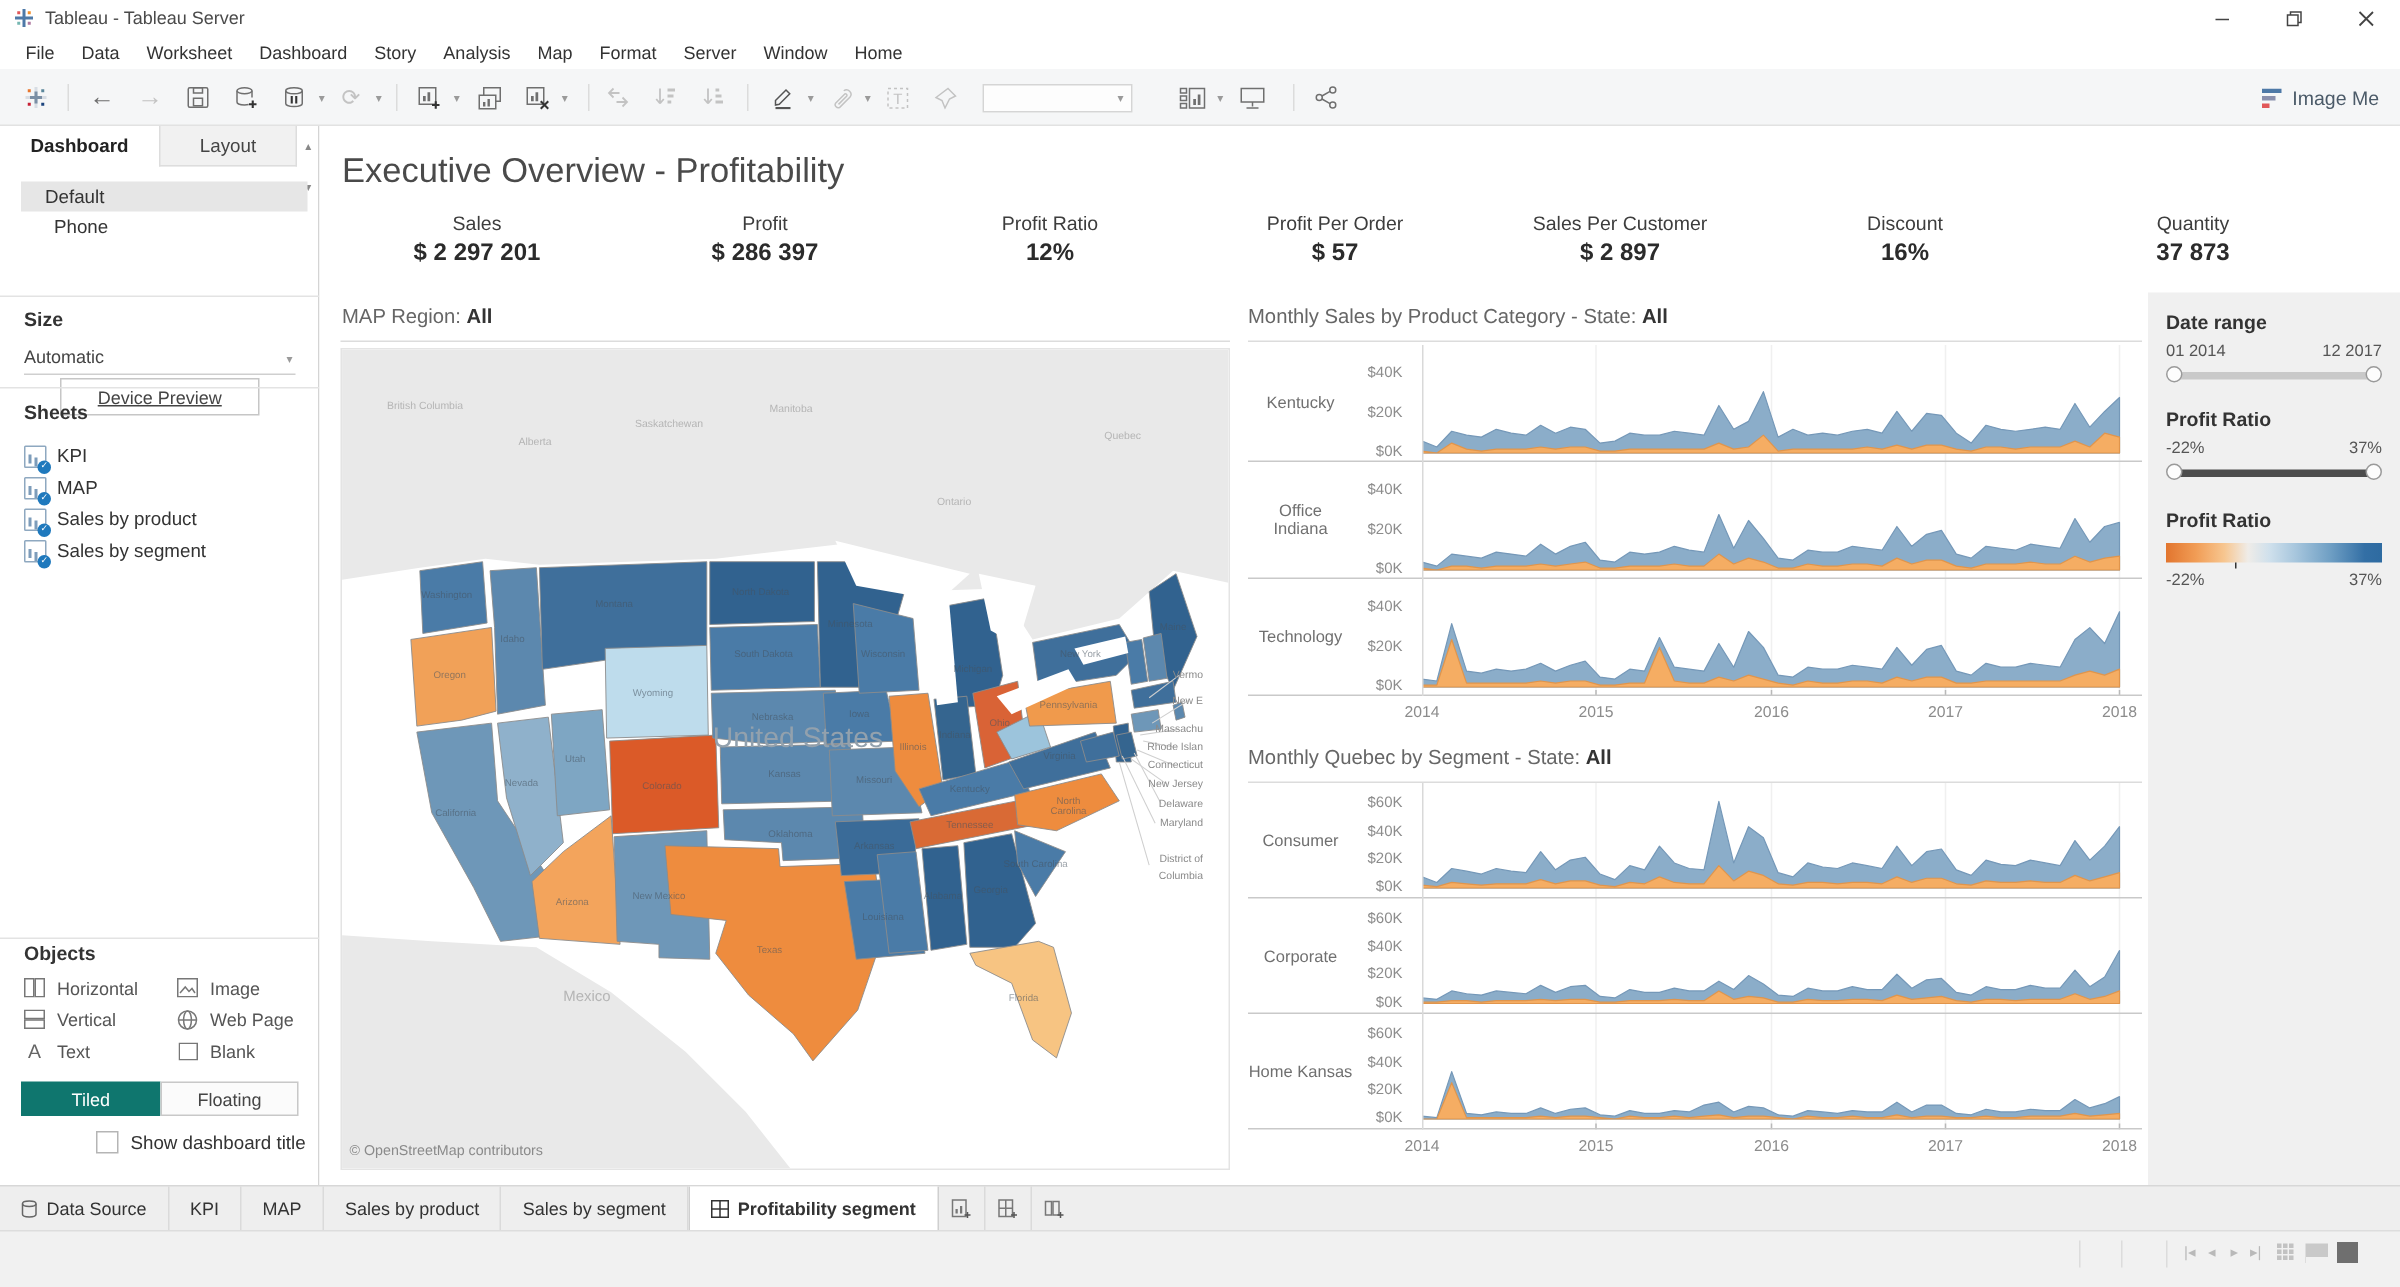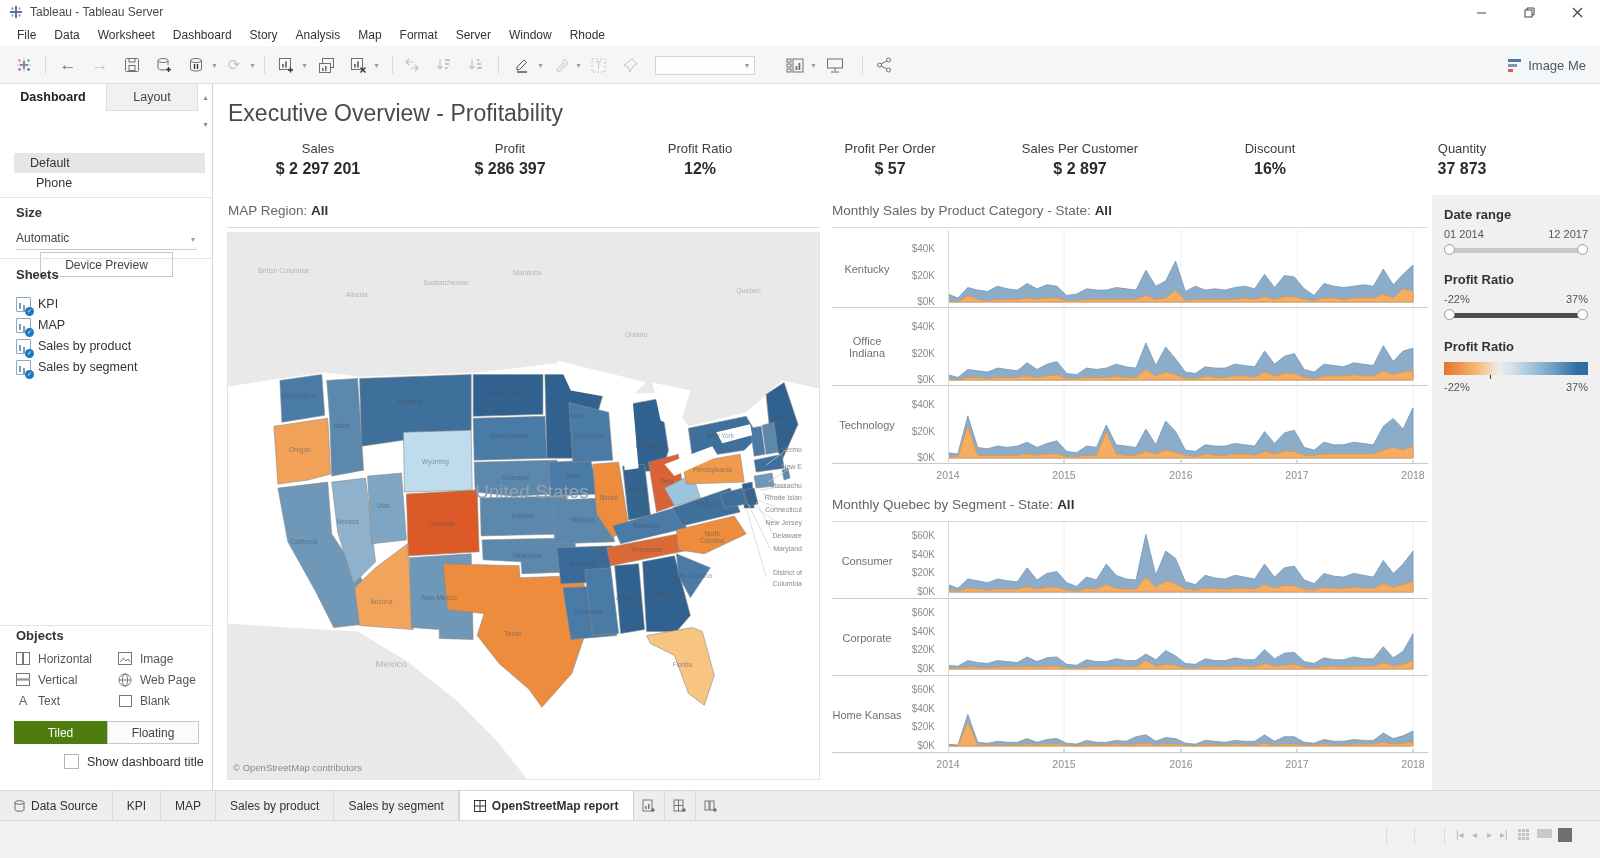--- a/index.html
+++ b/index.html
@@ -20,34 +20,34 @@
   .tbsep{position:absolute;top:10px;width:1px;height:18px;background:#dcdcdc;}
   .caret{font-size:8px;color:#9a9a9a;margin-left:3px;}
   #fitbox{left:655px;top:10px;width:100px;height:19px;border:1px solid #d5d5d5;background:#fdfdfd;display:flex;align-items:center;justify-content:flex-end;padding-right:5px;box-sizing:border-box;}
   #showme{right:14px;top:7px;height:24px;display:flex;align-items:center;gap:6px;font-size:13px;color:#4b5a68;}
   
   #sidebar{left:0;top:84px;width:213px;height:706px;background:#fff;border-right:1px solid #d4d4d4;box-sizing:border-box;}
   .sbtab{position:absolute;top:0;height:27px;line-height:27px;font-size:12.5px;text-align:center;box-sizing:border-box;}
   #tab-dashboard{left:0;width:106px;color:#222;font-weight:bold;background:#fff;}
   #tab-layout{left:106px;width:92px;color:#444;background:#f1f1f1;border:1px solid #ddd;border-top:none;}
   #tabcollapse{left:198px;width:15px;color:#888;font-size:8px;}
-  .devrow{position:absolute;left:14px;width:191px;height:20px;line-height:20px;font-size:12.5px;color:#333;padding-left:16px;box-sizing:border-box;margin-top:32px;}
+  .devrow{position:absolute;left:14px;width:191px;height:20px;line-height:20px;font-size:12.5px;color:#333;padding-left:16px;box-sizing:border-box;}
   .devrow.sel{background:#e6e6e6;}
-  #devpreview{left:40px;top:168px;width:131px;height:23px;border:1px solid #c6c6c6;background:#fff;font-size:12px;color:#444;display:flex;align-items:center;justify-content:center;}
+  #devpreview{left:40px;top:168px;width:131px;height:23px;border:1px solid #c6c6c6;background:#fff;font-size:12px;color:#444;display:flex;align-items:center;justify-content:center;text-decoration:underline;}
   .sb-div{position:absolute;left:0;width:213px;height:1px;background:#e3e3e3;}
   .sb-h{position:absolute;left:16px;font-size:13px;font-weight:bold;color:#333;}
   #sizerow{left:16px;top:227px;width:181px;height:22px;border-bottom:1px solid #cfcfcf;font-size:12px;color:#444;line-height:22px;}
   #sizerow .caret{position:absolute;right:2px;top:2px;}
   .sheet-item{position:absolute;left:16px;height:20px;display:flex;align-items:center;gap:7px;font-size:12.5px;color:#333;}
   .sheet-ic{width:13px;height:13px;border:1px solid #8ea8c0;background:#fff;position:relative;border-radius:1px;}
   .sheet-ic::before{content:"";position:absolute;left:2px;bottom:2px;width:2px;height:6px;background:#7d9cba;box-shadow:4px 2px 0 #7d9cba;}
   .sheet-ic::after{content:"✓";position:absolute;right:-4px;bottom:-5px;width:9px;height:9px;background:#1f79bd;border-radius:50%;color:#fff;font-size:6px;line-height:9px;text-align:center;}
   .obj-item{position:absolute;height:17px;display:flex;align-items:center;gap:8px;font-size:12px;color:#555;}
   .obj-ic{width:14px;height:13px;color:#777;display:flex;align-items:center;justify-content:center;}
-  #tiled{left:14px;top:721px;width:93px;height:23px;background:#4d7c0f;color:#fff;font-size:12px;display:flex;align-items:center;justify-content:center;}
+  #tiled{left:14px;top:721px;width:93px;height:23px;background:#0f766e;color:#fff;font-size:12px;display:flex;align-items:center;justify-content:center;}
   #floating{left:107px;top:721px;width:92px;height:23px;background:#fbfbfb;border:1px solid #c8c8c8;box-sizing:border-box;color:#444;font-size:12px;display:flex;align-items:center;justify-content:center;}
   #showtitle{left:16px;top:754px;display:flex;align-items:center;gap:8px;font-size:12.5px;color:#333;margin-left:48px;}
   .checkbox{width:13px;height:13px;border:1px solid #b5b5b5;background:#fff;}
   
   #canvas{left:213px;top:84px;width:1387px;height:706px;background:#fff;}
   #dash-title{left:15px;top:16px;font-size:23px;color:#4a4a4a;}
   .kpi{position:absolute;top:57px;transform:translateX(-50%);text-align:center;}
   .kpi .kl{font-size:13px;color:#3d3d3d;}
   .kpi .kv{font-size:16px;font-weight:bold;color:#2b2b2b;margin-top:4px;}
   .sec-title{position:absolute;font-size:13.5px;color:#666;}
@@ -122,21 +122,21 @@
       <span class="menu-item">File</span>
       <span class="menu-item">Data</span>
       <span class="menu-item">Worksheet</span>
       <span class="menu-item">Dashboard</span>
       <span class="menu-item">Story</span>
       <span class="menu-item">Analysis</span>
       <span class="menu-item">Map</span>
       <span class="menu-item">Format</span>
       <span class="menu-item">Server</span>
       <span class="menu-item">Window</span>
-      <span class="menu-item">Rhode</span>
+      <span class="menu-item">Home</span>
     </div>
 
   <div id="toolbar" class="abs">
     <div class="tb" style="left:12px;width:24px">
       <svg width="18" height="18" viewBox="0 0 18 18">
           <rect x="8" y="2" width="2" height="14" fill="#d8dde4"></rect>
           <rect x="2" y="8" width="14" height="2" fill="#d8dde4"></rect>
           <rect x="8" y="5" width="2" height="8" fill="#7b8fa5"></rect>
           <rect x="5" y="8" width="8" height="2" fill="#7b8fa5"></rect>
           <rect x="3.5" y="3.5" width="2" height="2" fill="#e8762c"></rect>
@@ -800,21 +800,21 @@
         <div class="stab">MAP</div>
         <div class="stab">Sales by product</div>
         <div class="stab">Sales by segment</div>
       </div>
     <div class="stab active">
       <svg width="12" height="12" viewBox="0 0 12 12">
           <rect x="0.5" y="0.5" width="11" height="11" fill="none" stroke="#333"></rect>
           <line x1="6" y1="0.5" x2="6" y2="11.5" stroke="#333"></line>
           <line x1="0.5" y1="6" x2="11.5" y2="6" stroke="#333"></line>
         </svg>
-      <span>OpenStreetMap report</span>
+      <span>Profitability segment</span>
     </div>
     <div class="stab icon-only">
         <svg width="14" height="13" viewBox="0 0 14 13">
           <rect x="1" y="1" width="9" height="11" fill="none" stroke="#777"></rect>
           <rect x="3" y="7" width="1.5" height="3" fill="#777"></rect>
           <rect x="6" y="5" width="1.5" height="5" fill="#777"></rect>
           <path d="M11 9 v4 M9 11 h4" stroke="#555"></path>
         </svg>
       </div>
     <div class="stab icon-only">

